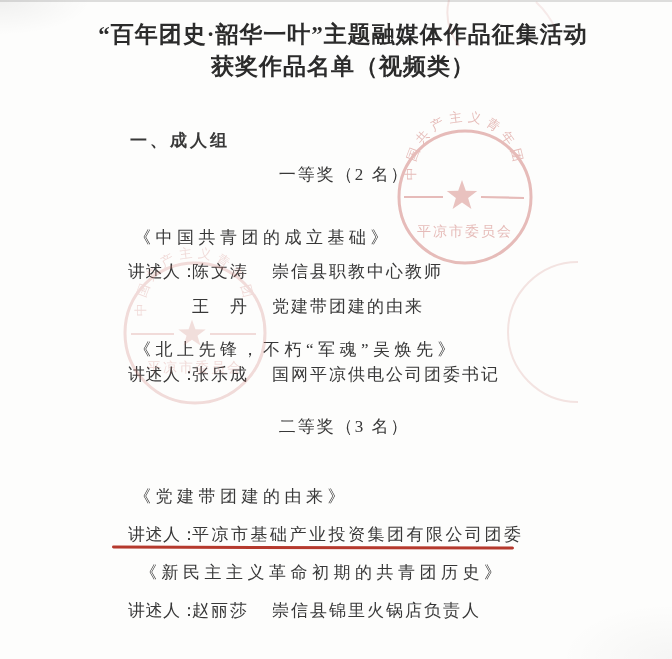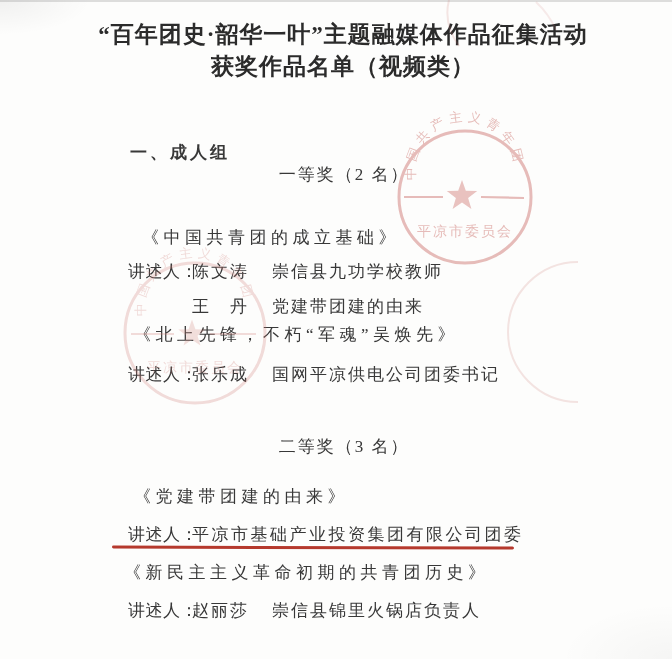--- a/index.html
+++ b/index.html
@@ -37,21 +37,20 @@
     padding-left:14px;
     font-size:23px;
     font-weight:700;
     letter-spacing:1px;
     color:#2b2b2b;
     line-height:30px;
   }
   .group-heading{
     font-weight:600;
     letter-spacing:3px;
-    margin-top:12px;
   }
   .award-heading{
     left:0;right:0;
     text-align:center;
     padding-left:16px;
     letter-spacing:2px;
   }
   .work-title{
     letter-spacing:4.5px;
   }
@@ -110,42 +109,42 @@
 
   <div class="scan-edge"></div>
 
   <div class="line doc-title" style="top:20px;">“百年团史·韶华一叶”主题融媒体作品征集活动</div>
   <div class="line doc-title" style="top:52px;">获奖作品名单（视频类）</div>
 
   <div class="line group-heading" style="top:130px;left:130px;">一、成人组</div>
 
   <div class="line award-heading" style="top:164px;">一等奖（2 名）</div>
 
-  <div class="line work-title" style="top:227px;left:134px;margin-left:8px;">《中国共青团的成立基础》</div>
+  <div class="line work-title" style="top:227px;left:134px;">《中国共青团的成立基础》</div>
   <div class="line presenter-line" style="top:261px;left:128px;">
-    <span class="lbl">讲述人：</span><span class="pname">陈文涛</span><span class="paff">崇信县九功学校教师</span>
+    <span class="lbl">讲述人：</span><span class="pname">陈文涛</span><span class="paff">崇信县职教中心教师</span>
   </div>
   <div class="line presenter-line" style="top:296px;left:128px;">
     <span class="lbl"></span><span class="pname">王　丹</span><span class="paff">党建带团建的由来</span>
   </div>
 
-  <div class="line work-title" style="top:324px;left:134px;">《北上先锋，不朽“军魂”吴焕先》</div>
+  <div class="line work-title" style="top:339px;left:134px;">《北上先锋，不朽“军魂”吴焕先》</div>
   <div class="line presenter-line" style="top:364px;left:128px;">
     <span class="lbl">讲述人：</span><span class="pname">张乐成</span><span class="paff">国网平凉供电公司团委书记</span>
   </div>
 
-  <div class="line award-heading" style="top:436px;">二等奖（3 名）</div>
+  <div class="line award-heading" style="top:416px;">二等奖（3 名）</div>
 
   <div class="line work-title" style="top:486px;left:134px;">《党建带团建的由来》</div>
   <div class="line presenter-line" style="top:524px;left:128px;">
     <span class="lbl">讲述人：</span><span class="pname wide">平凉市基础产业投资集团有限公司团委</span>
   </div>
   <div class="red-underline"></div>
 
-  <div class="line work-title" style="top:562px;left:124px;">《新民主主义革命初期的共青团历史》</div>
+  <div class="line work-title" style="top:562px;left:140px;">《新民主主义革命初期的共青团历史》</div>
   <div class="line presenter-line" style="top:600px;left:128px;">
     <span class="lbl">讲述人：</span><span class="pname">赵丽莎</span><span class="paff">崇信县锦里火锅店负责人</span>
   </div>
 
   <svg class="stamps" width="672" height="659" viewBox="0 0 672 659">
     <defs>
       <path id="arcMain" d="M 416.7,184.1 A 50,50 0 1 1 513.3,184.1" fill="none"></path>
       <path id="arcGhost" d="M 146.7,320.1 A 50,50 0 1 1 243.3,320.1" fill="none"></path>
     </defs>
 

